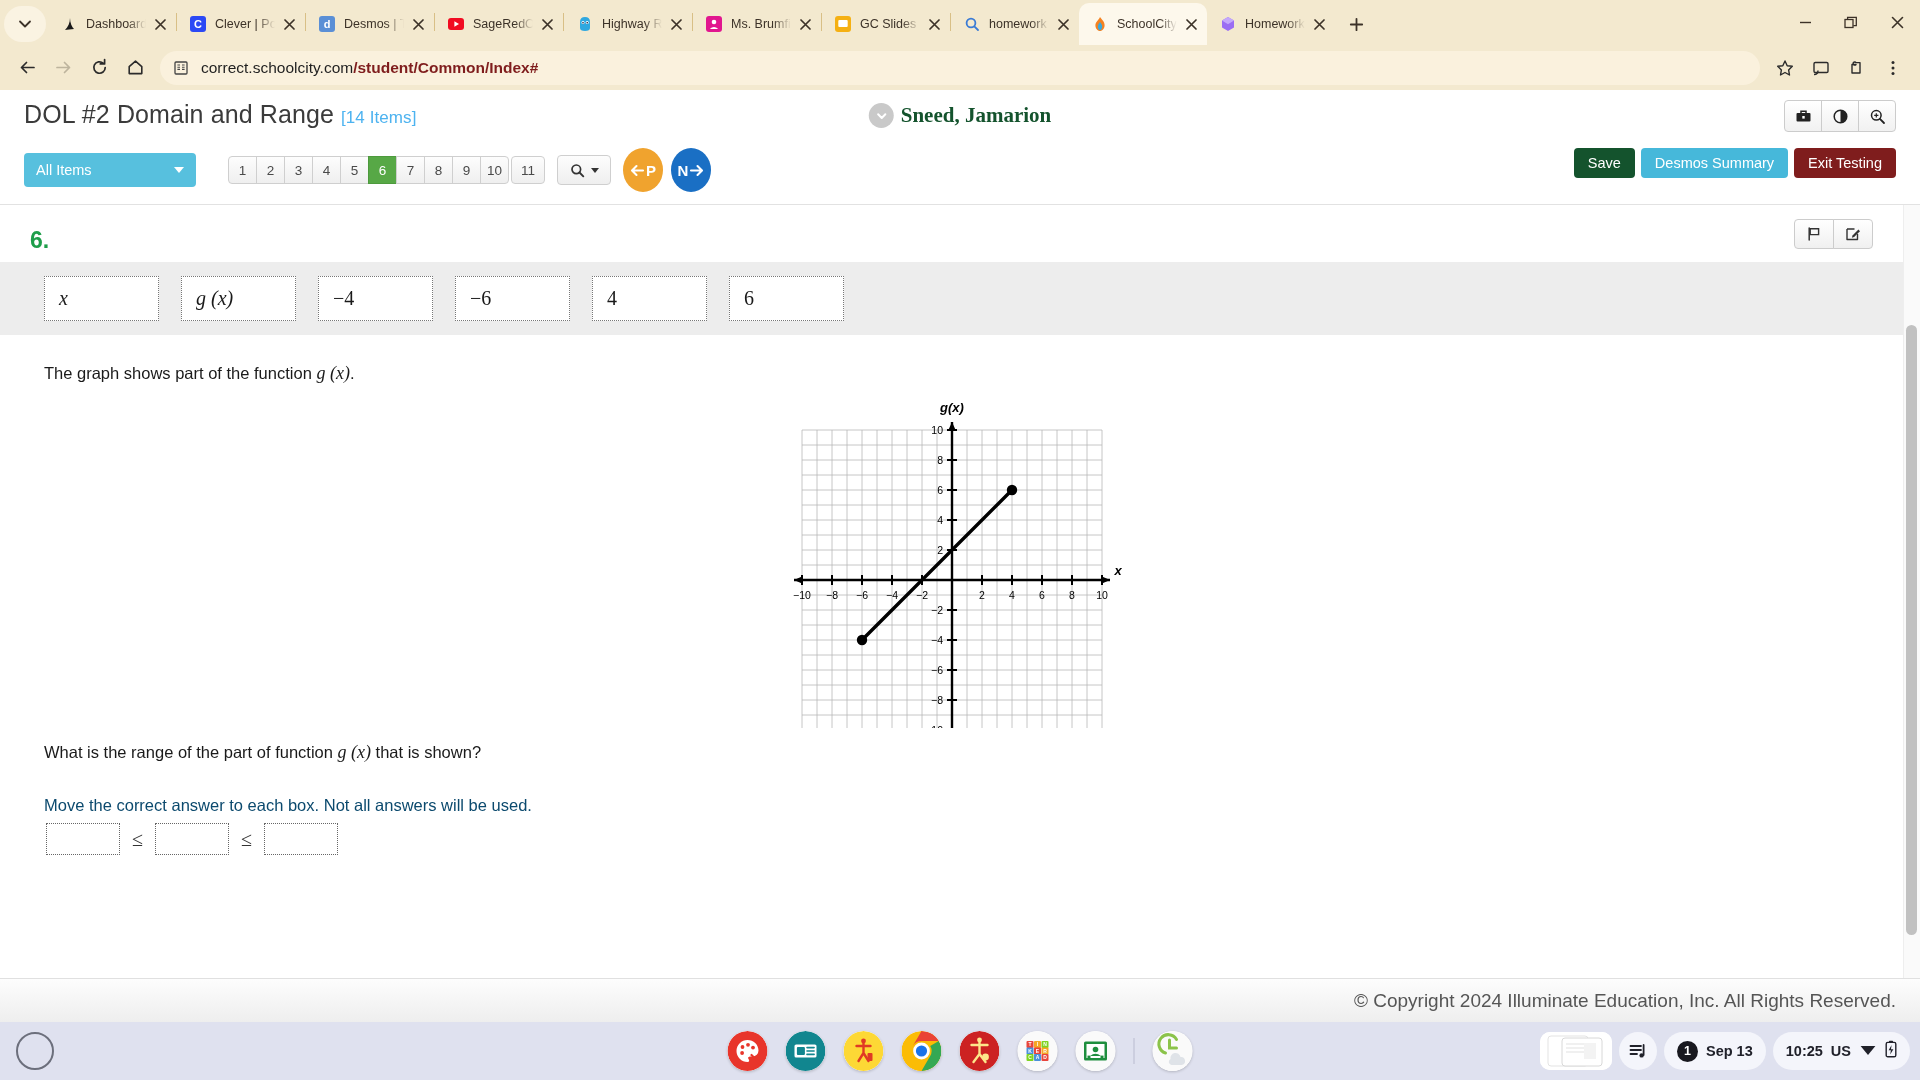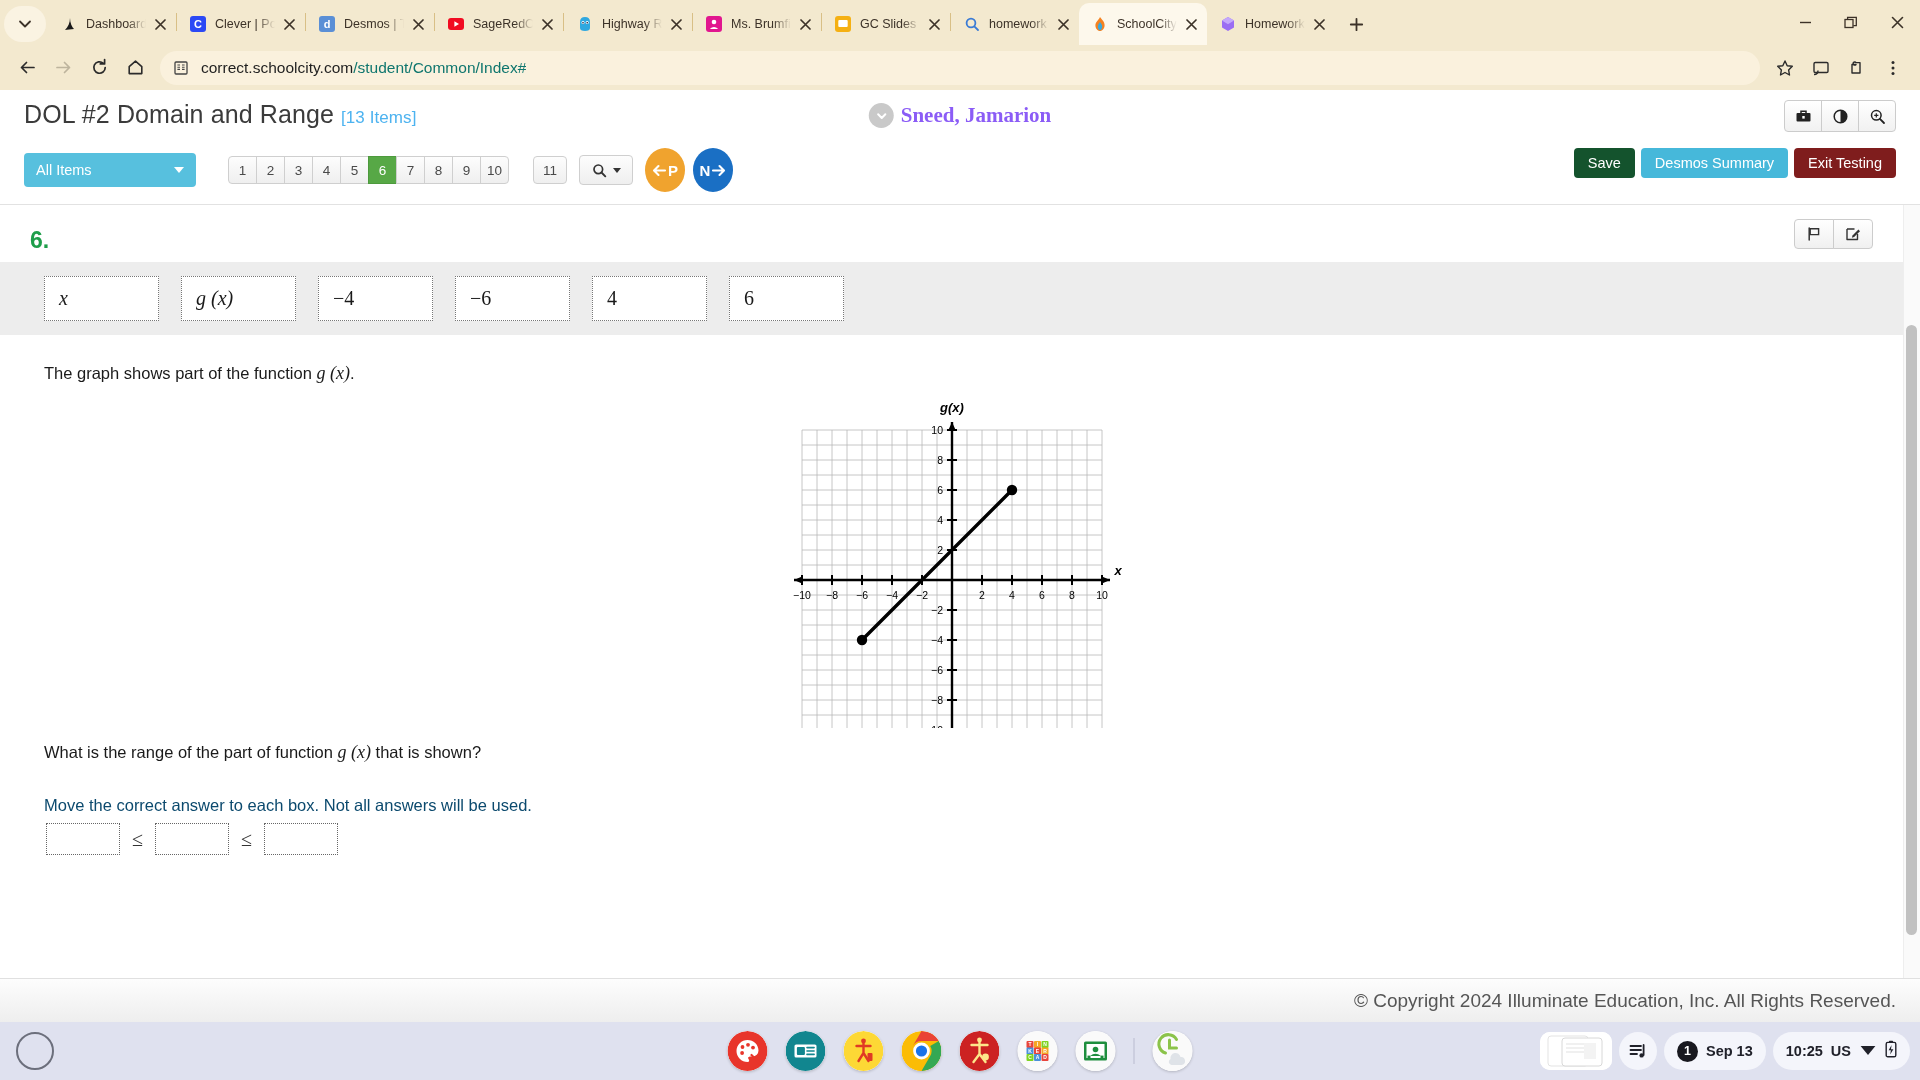--- a/index.html
+++ b/index.html
@@ -49,39 +49,39 @@
   .winbtn { width: 46px; height: 45px; display: flex; align-items: center; justify-content: center; cursor: pointer; }
 
   .toolbar { height: 45px; display: flex; align-items: center; padding: 0 10px; gap: 2px; }
   .navbtn { width: 34px; height: 34px; border-radius: 50%; display: flex; align-items: center; justify-content: center; cursor: pointer; flex: 0 0 34px; }
   .omnibox {
     flex: 1 1 auto; height: 34px; background: #faf1dd; border-radius: 17px;
     display: flex; align-items: center; padding: 0 12px; margin: 0 6px; min-width: 0; cursor: text;
   }
   .omnibox .site-icon { width: 18px; height: 18px; margin-right: 11px; flex: 0 0 18px; display:flex; align-items:center; justify-content:center;}
   .omnibox .url { font-size: 15.5px; color: #1f1f1f; white-space: nowrap; overflow: hidden; }
-  .omnibox .url .dim { color: #0f766e; }
+  .omnibox .url .dim { color: #7f1d1d; font-weight: bold; }
   .tb-icon { width: 34px; height: 34px; border-radius: 50%; display: flex; align-items: center; justify-content: center; cursor: pointer; flex: 0 0 34px; }
 
   
   .page { flex: 1 1 auto; background: #ffffff; overflow: hidden; position: relative; display: flex; flex-direction: column; }
 
   .app-header { padding: 10px 24px 0 24px; position: relative; flex: 0 0 auto; }
   .app-title-row { display: flex; align-items: baseline; height: 42px; }
   .app-title { font-size: 25px; color: #3b3b3b; font-weight: 400; letter-spacing: .1px; }
   .app-title .items { font-size: 17px; color: #4db3f0; margin-left: 7px; }
   .student {
     position: absolute; left: 50%; transform: translateX(-50%); top: 13px;
     display: flex; align-items: center; gap: 7px; cursor: pointer;
   }
   .student .avatar {
     width: 25px; height: 25px; border-radius: 50%; background: #c9c9c9;
     display: flex; align-items: center; justify-content: center;
   }
-  .student .sname { font-family: "Liberation Serif", serif; font-size: 21px; font-weight: bold; color: #8b5cf6; }
+  .student .sname { font-family: "Liberation Serif", serif; font-size: 21px; font-weight: bold; color: #14532d; }
 
   .util-group { position: absolute; right: 24px; top: 10px; display: flex; }
   .util-btn {
     width: 38px; height: 32px; border: 1px solid #ccc; background: linear-gradient(#fff,#f1f1f1);
     display: flex; align-items: center; justify-content: center; cursor: pointer; margin-left: -1px;
   }
   .util-btn:first-child { border-radius: 4px 0 0 4px; margin-left: 0; }
   .util-btn:last-child { border-radius: 0 4px 4px 0; }
 
   .toolbar2 { display: flex; align-items: center; padding: 6px 32px 12px 24px; position: relative; flex: 0 0 auto; }
@@ -94,21 +94,21 @@
   .pager { display: flex; margin-left: 32px; }
   .pg {
     min-width: 29px; height: 28px; border: 1px solid #cfcfcf; background: linear-gradient(#fdfdfd,#efefef);
     display: flex; align-items: center; justify-content: center; font-size: 13.5px; color: #4a4a4a;
     margin-left: -1px; cursor: pointer; padding: 0 6px;
   }
   .pg:first-child { border-radius: 4px 0 0 4px; margin-left: 0; }
   .pg:last-child { border-radius: 0 4px 4px 0; }
   .pg.active { background: #57a846; border-color: #4d9a3d; color: #fff; }
   .pg-solo { min-width: 34px; height: 28px; border: 1px solid #cfcfcf; border-radius: 4px; background: linear-gradient(#fdfdfd,#efefef);
-    display:flex;align-items:center;justify-content:center;font-size:13.5px;color:#4a4a4a;margin-left:24px;cursor:pointer;padding:0 6px;}
+    display:flex;align-items:center;justify-content:center;font-size:13.5px;color:#4a4a4a;margin-left:2px;cursor:pointer;padding:0 6px;}
   .search-drop {
     width: 54px; height: 30px; border: 1px solid #cfcfcf; border-radius: 4px; background: linear-gradient(#fdfdfd,#efefef);
     display: flex; align-items: center; justify-content: center; gap: 6px; margin-left: 12px; cursor: pointer;
   }
   .caret-dk { width:0;height:0;border-left:4px solid transparent;border-right:4px solid transparent;border-top:5px solid #333; }
   .round-nav {
     width: 40px; height: 44px; border-radius: 50%; display: flex; align-items: center; justify-content: center;
     color: #fff; font-size: 15px; font-weight: bold; margin-left: 12px; cursor: pointer; gap: 1px;
   }
   .round-nav.prev { background: #f0a32e; }
@@ -429,21 +429,21 @@
           <circle cx="9" cy="14.4" r="1.5" fill="#2b2b2b"></circle>
         </svg>
     </div>
   </div>
 
   <div class="page">
 
     <div class="app-header">
       <div class="app-title-row">
         <div class="app-title">
-          <span>DOL #2 Domain and Range</span><span class="items">[13 Items]</span>
+          <span>DOL #2 Domain and Range</span><span class="items">[14 Items]</span>
         </div>
       </div>
 
       <div class="student">
         <span class="avatar">
           <svg width="14" height="14" viewBox="0 0 14 14">
               <path d="M3.4 5.3 L7 9 L10.6 5.3" stroke="#fff" stroke-width="2" fill="none" stroke-linecap="round" stroke-linejoin="round"></path>
             </svg>
         </span>
         <span class="sname">Sneed, Jamarion</span>

